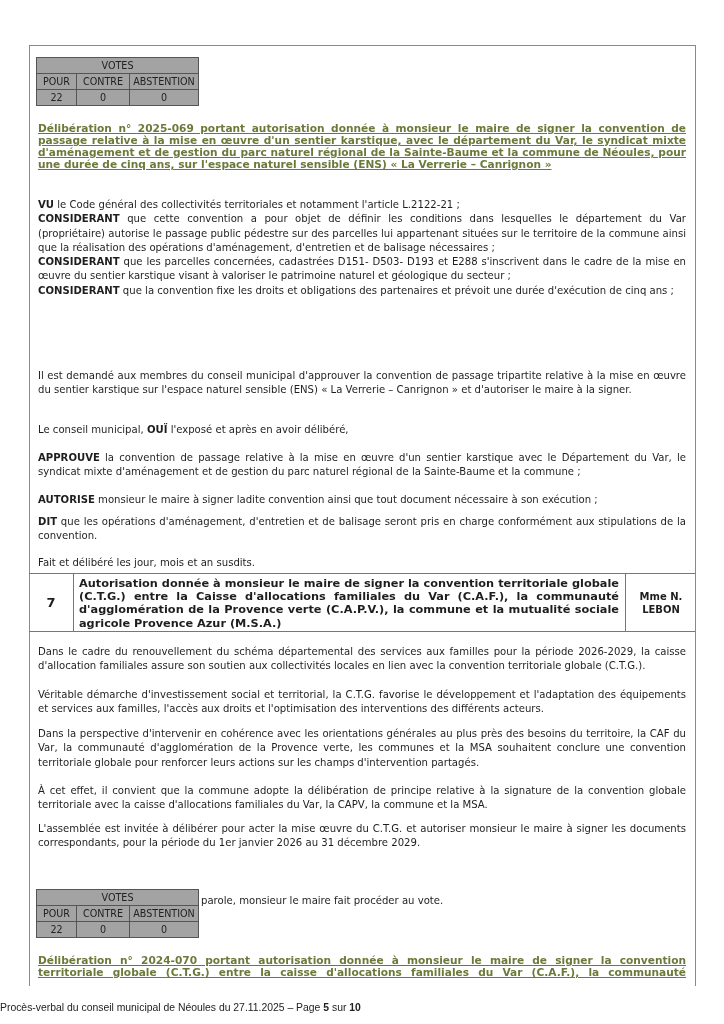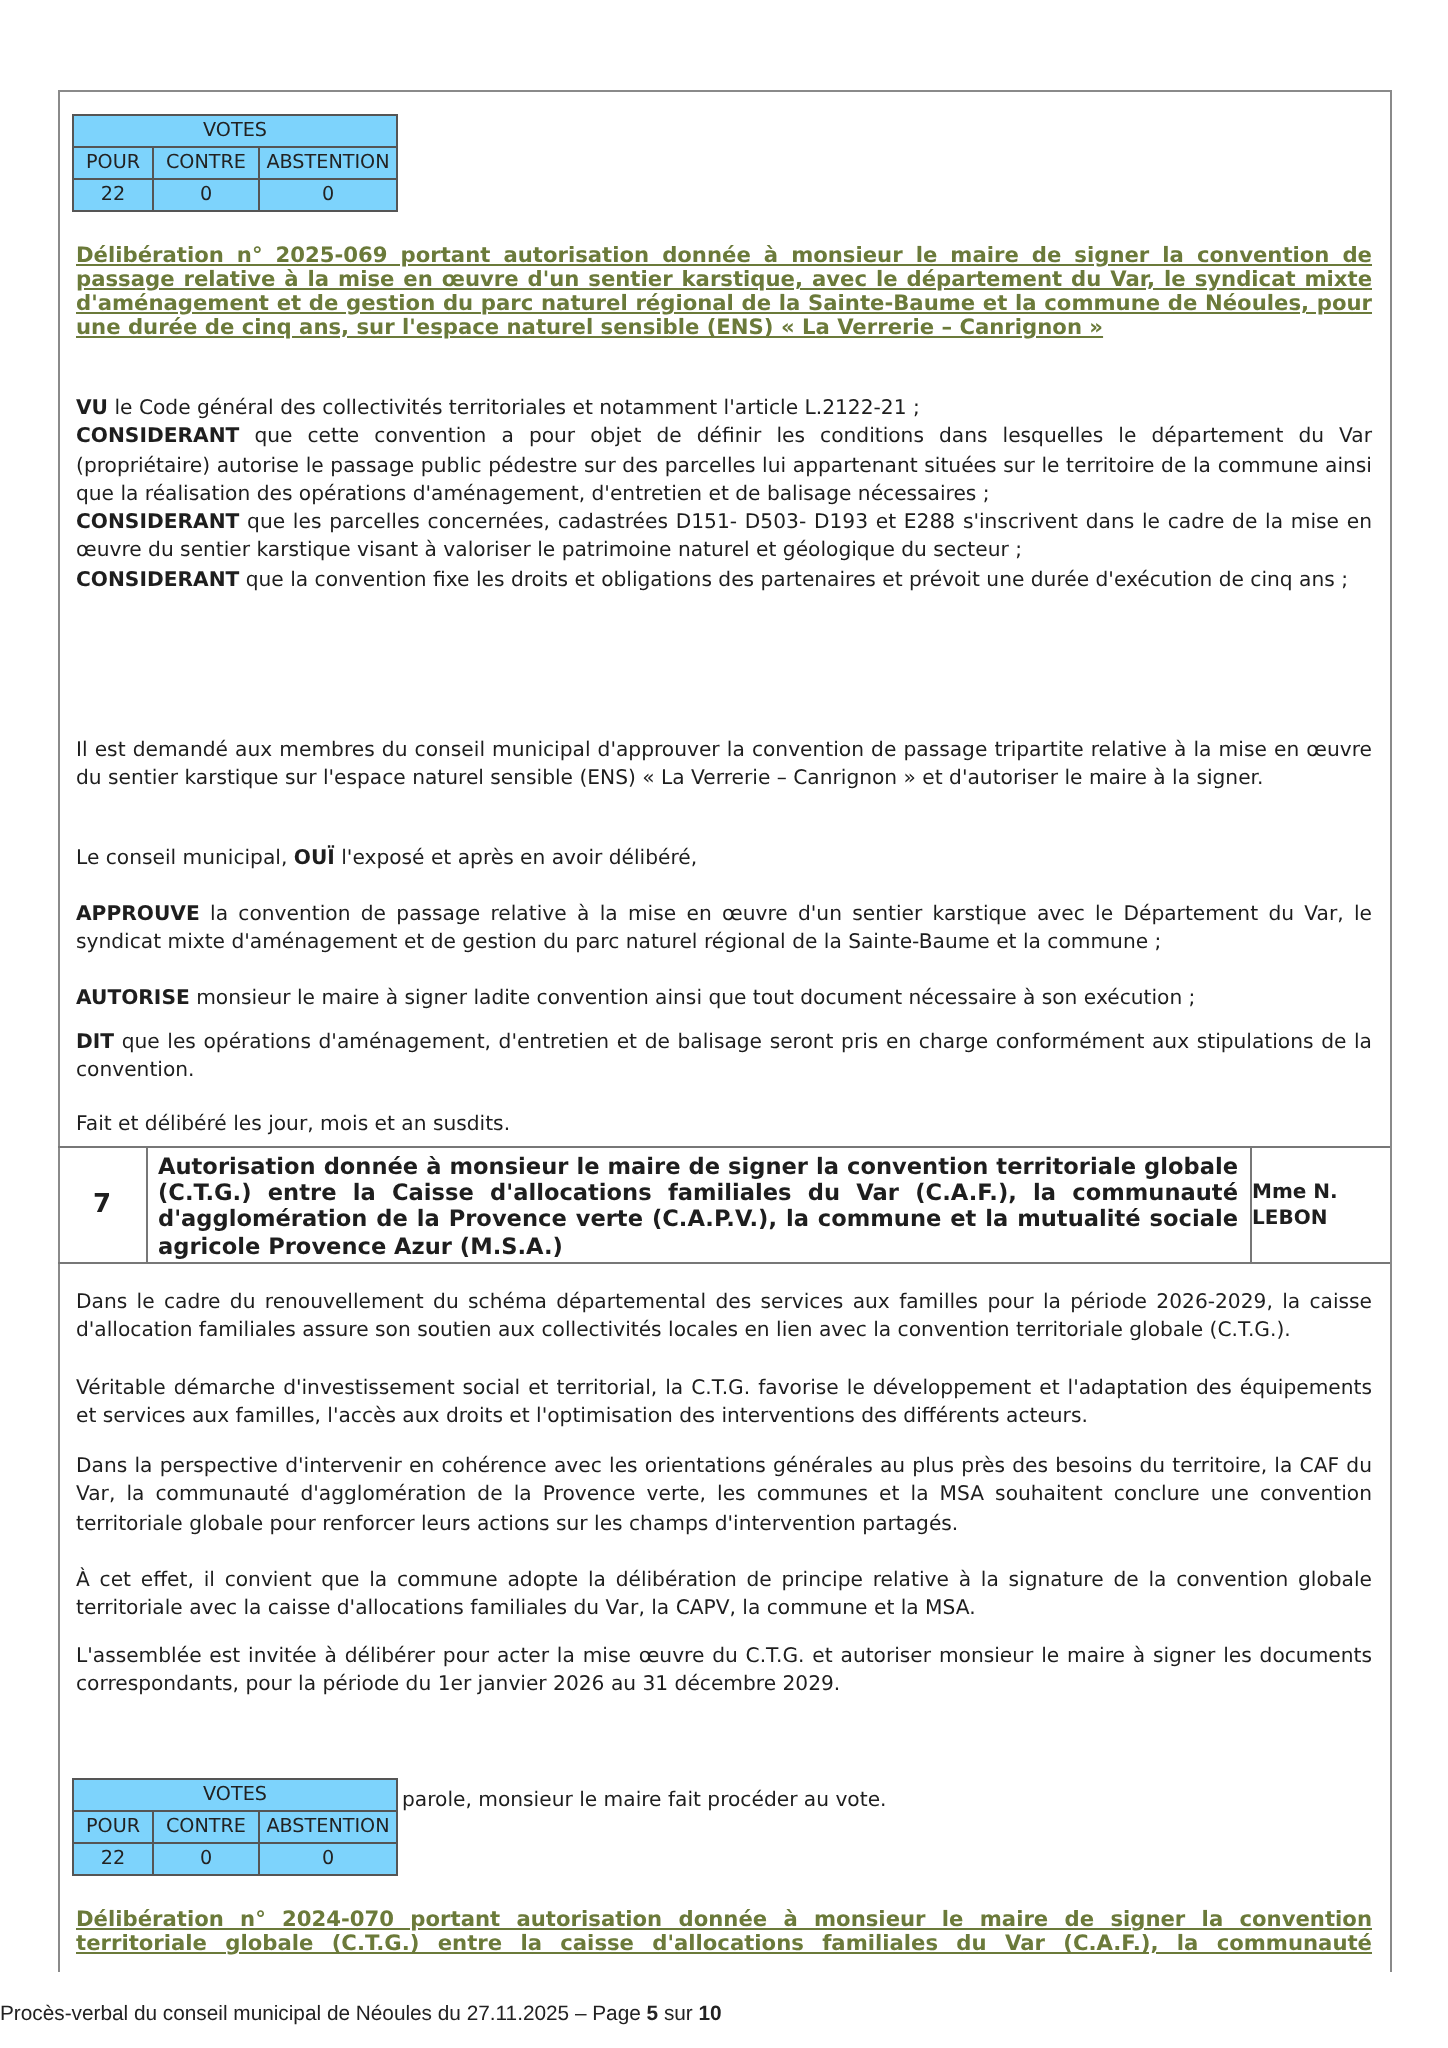--- a/index.html
+++ b/index.html
@@ -1,39 +1,39 @@
 <!DOCTYPE html>
 <html><head>
 <meta charset="utf-8">
 <style>
   html, body { margin:0; padding:0; background:#ffffff; }
   body { width:724px; height:1024px; position:relative; overflow:hidden;
          font-family:"DejaVu Sans", sans-serif; color:#1e1e1e; }
   .frame { position:absolute; left:29px; top:45px; width:665px; height:940px;
            border:1px solid #8a8a8a; border-bottom:none; }
   .votes { position:absolute; left:36px; border-collapse:collapse; font-size:9.6px;
-           background:#7dd3fc; color:#222; }
+           background:#a3a3a3; color:#222; }
   .votes td { border:1px solid #555; text-align:center; padding:1px 3px; height:13px; font-weight:normal; }
   .votes .hdr { letter-spacing:0; }
   .votes td.c1 { width:33px; } .votes td.c2 { width:46px; } .votes td.c3 { width:62px; }
   .delib { position:absolute; left:38px; width:648px; font-size:10.6px; font-weight:bold;
            color:#6b7a3a; text-decoration:underline; line-height:12px; text-align:justify;
            text-align-last:left; }
   .txt { position:absolute; left:38px; width:648px; font-size:10.1px; line-height:14.3px;
          text-align:justify; }
   .txt b { font-weight:bold; }
   .itxt { }
   .item-table { position:absolute; left:29px; top:573px; width:666px; height:57px;
                 border-top:1px solid #777; border-bottom:1px solid #777; }
   .item-num { position:absolute; left:0; top:0; width:44px; height:57px; border-right:1px solid #777;
               display:flex; align-items:center; justify-content:center; font-weight:bold; font-size:13px; }
   .item-title { position:absolute; left:50px; top:3px; width:540px; font-weight:bold; font-size:11.3px;
                 line-height:13.2px; text-align:justify; }
   .item-who { position:absolute; left:596px; top:0; width:70px; height:57px; border-left:1px solid #777;
-              display:flex; flex-direction:column; justify-content:center;
+              display:flex; flex-direction:column; align-items:center; justify-content:center;
               font-weight:bold; font-size:10px; line-height:13px; }
   .footer { position:absolute; left:0; width:724px; top:1002px; font-size:10.4px;
             font-family:"Liberation Sans", sans-serif; color:#222; }
   .footer b { font-weight:bold; }
 </style>
 </head>
 <body>
 
 <div class="frame"></div>
 

